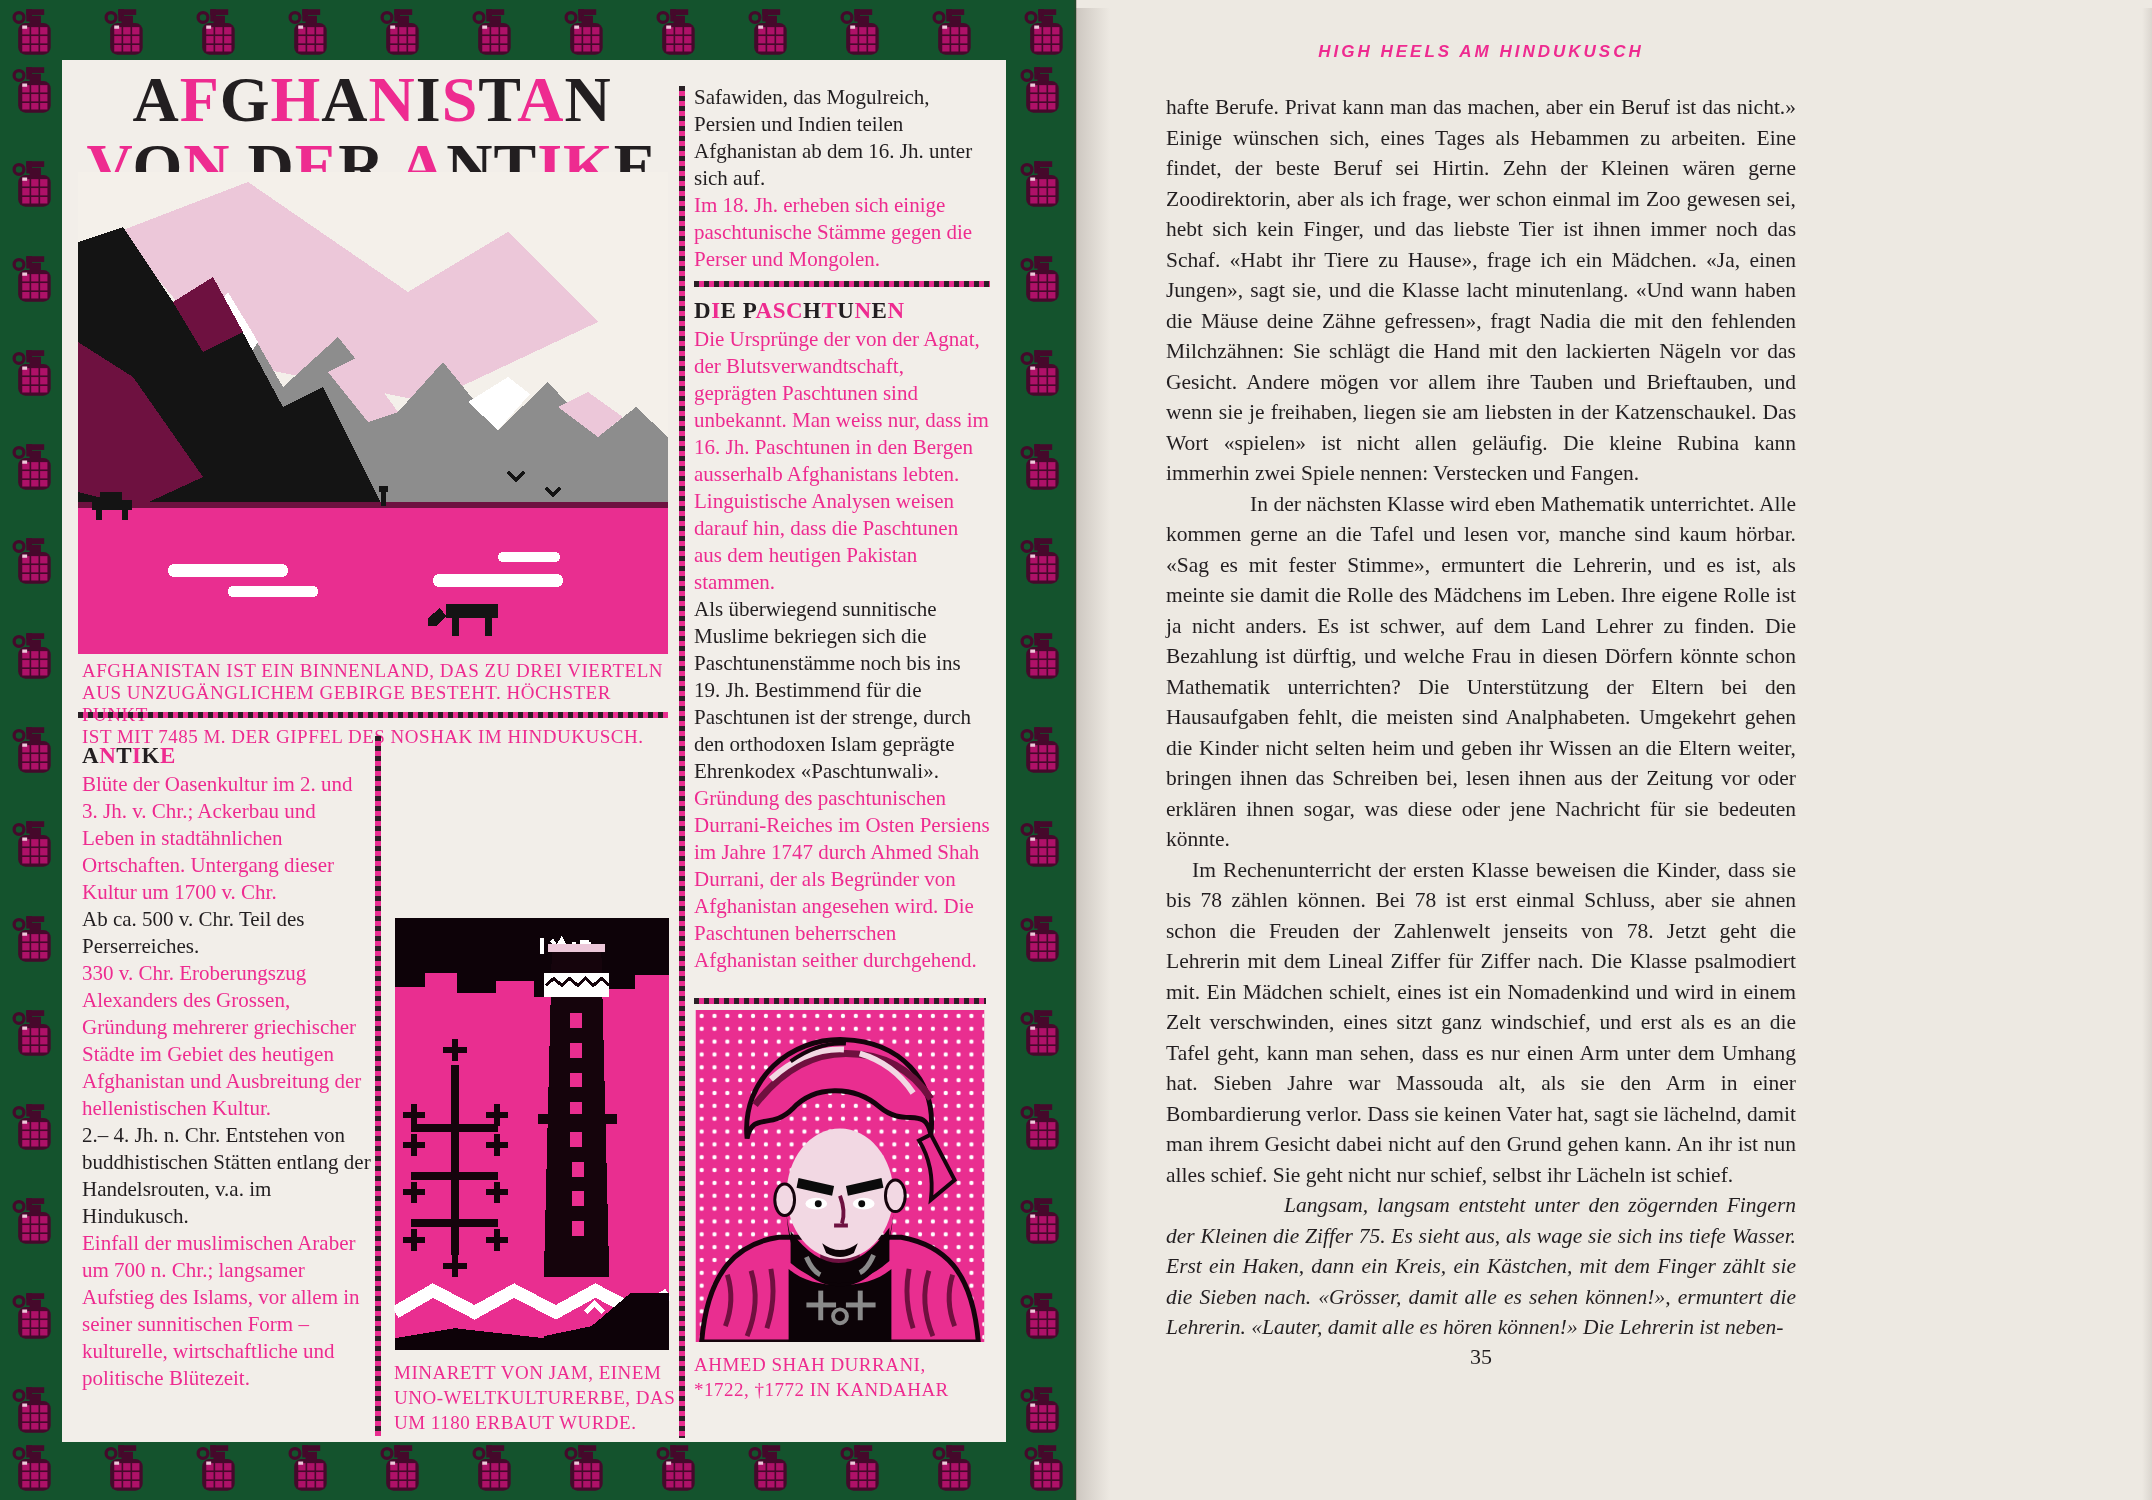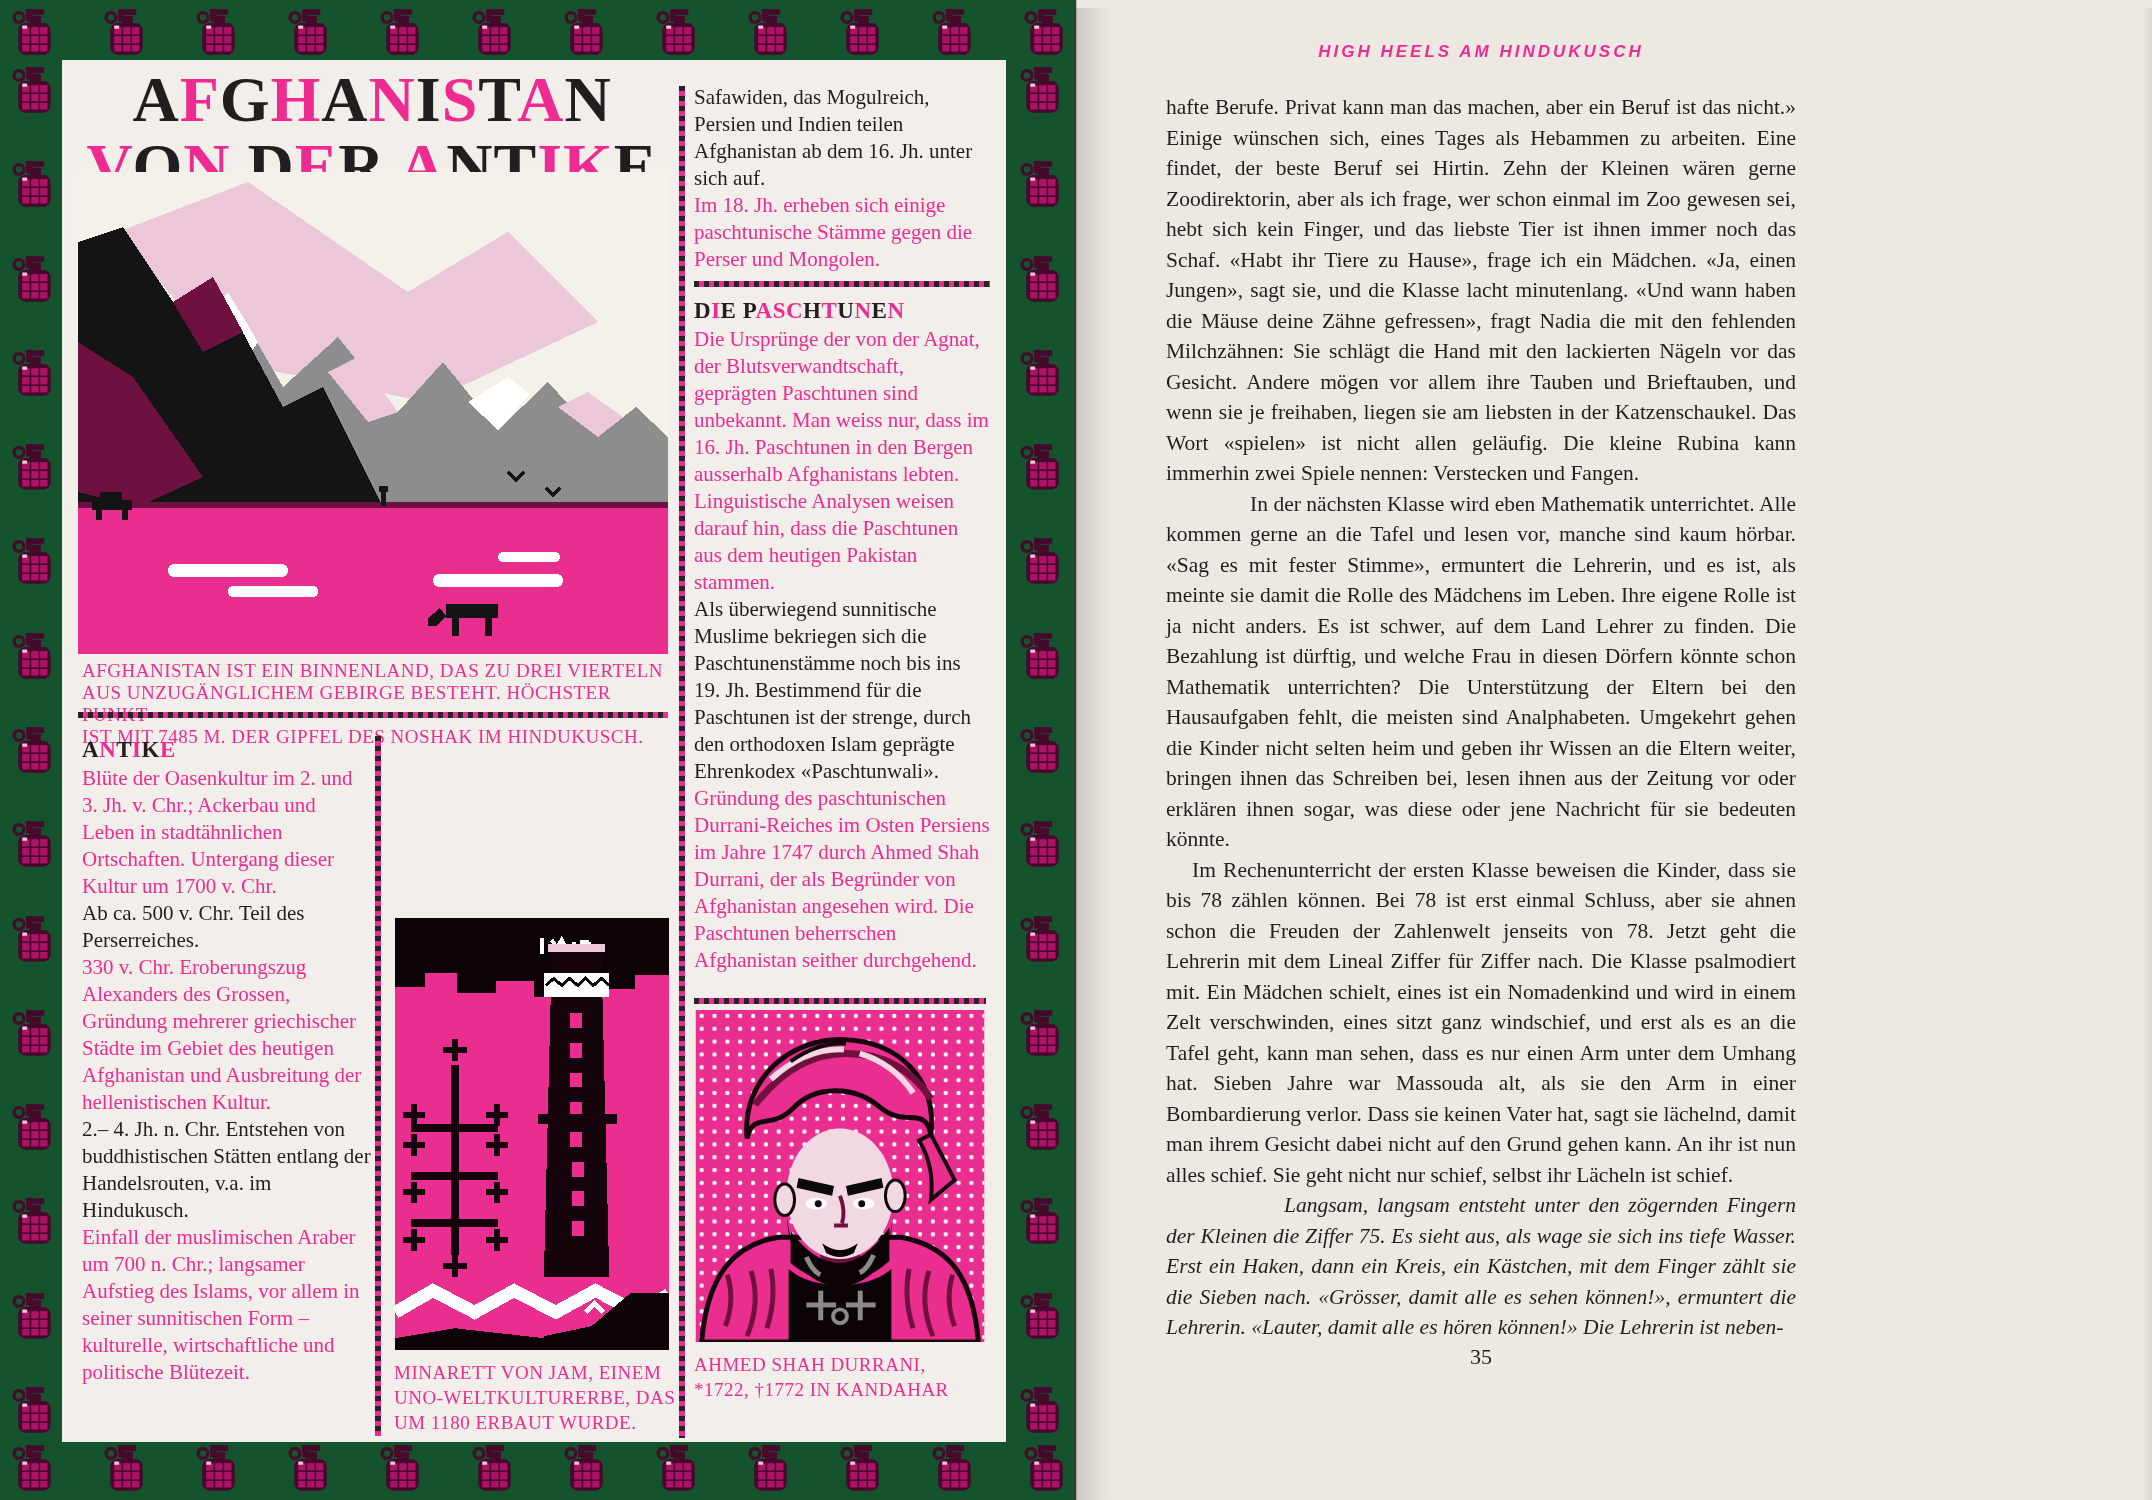--- a/index.html
+++ b/index.html
@@ -29,21 +29,21 @@
   .sep-col3a{margin:8px 0 10px 0;}
   .sep-portrait{position:absolute;left:632px;top:938px;width:292px;}
 
   .col{position:absolute;font-size:21px;line-height:27px;}
   .col1{left:20px;top:676px;width:290px;}
   .col2{left:332px;top:676px;width:276px;}
   .col3{left:632px;top:24px;width:296px;}
   .para{margin:0;}
   .para.pink{color:#ee2b90;}
   .para.ink{color:#221e20;}
-  .col-heading{margin:0 0 2px 0;font-size:23px;font-weight:bold;letter-spacing:0.5px;}
+  .col-heading{margin:6px 0 2px 0;font-size:23px;font-weight:bold;letter-spacing:0.5px;}
   .col-heading .lk{color:#221e20;} .col-heading .lp{color:#ee2b90;}
 
   .minaret{position:absolute;left:332px;top:858px;width:276px;height:432px;}
   .art-caption{color:#ee2b90;font-size:19px;line-height:25px;letter-spacing:0.5px;white-space:pre-line;}
   .minaret-caption{position:absolute;left:332px;top:1300px;width:284px;}
   .portrait{position:absolute;left:632px;top:950px;width:292px;height:332px;}
   .portrait-caption{position:absolute;left:632px;top:1292px;width:292px;}
 
   
   .right-page{position:absolute;left:1076px;top:8px;width:1076px;height:1500px;background:#ede9e2;}

